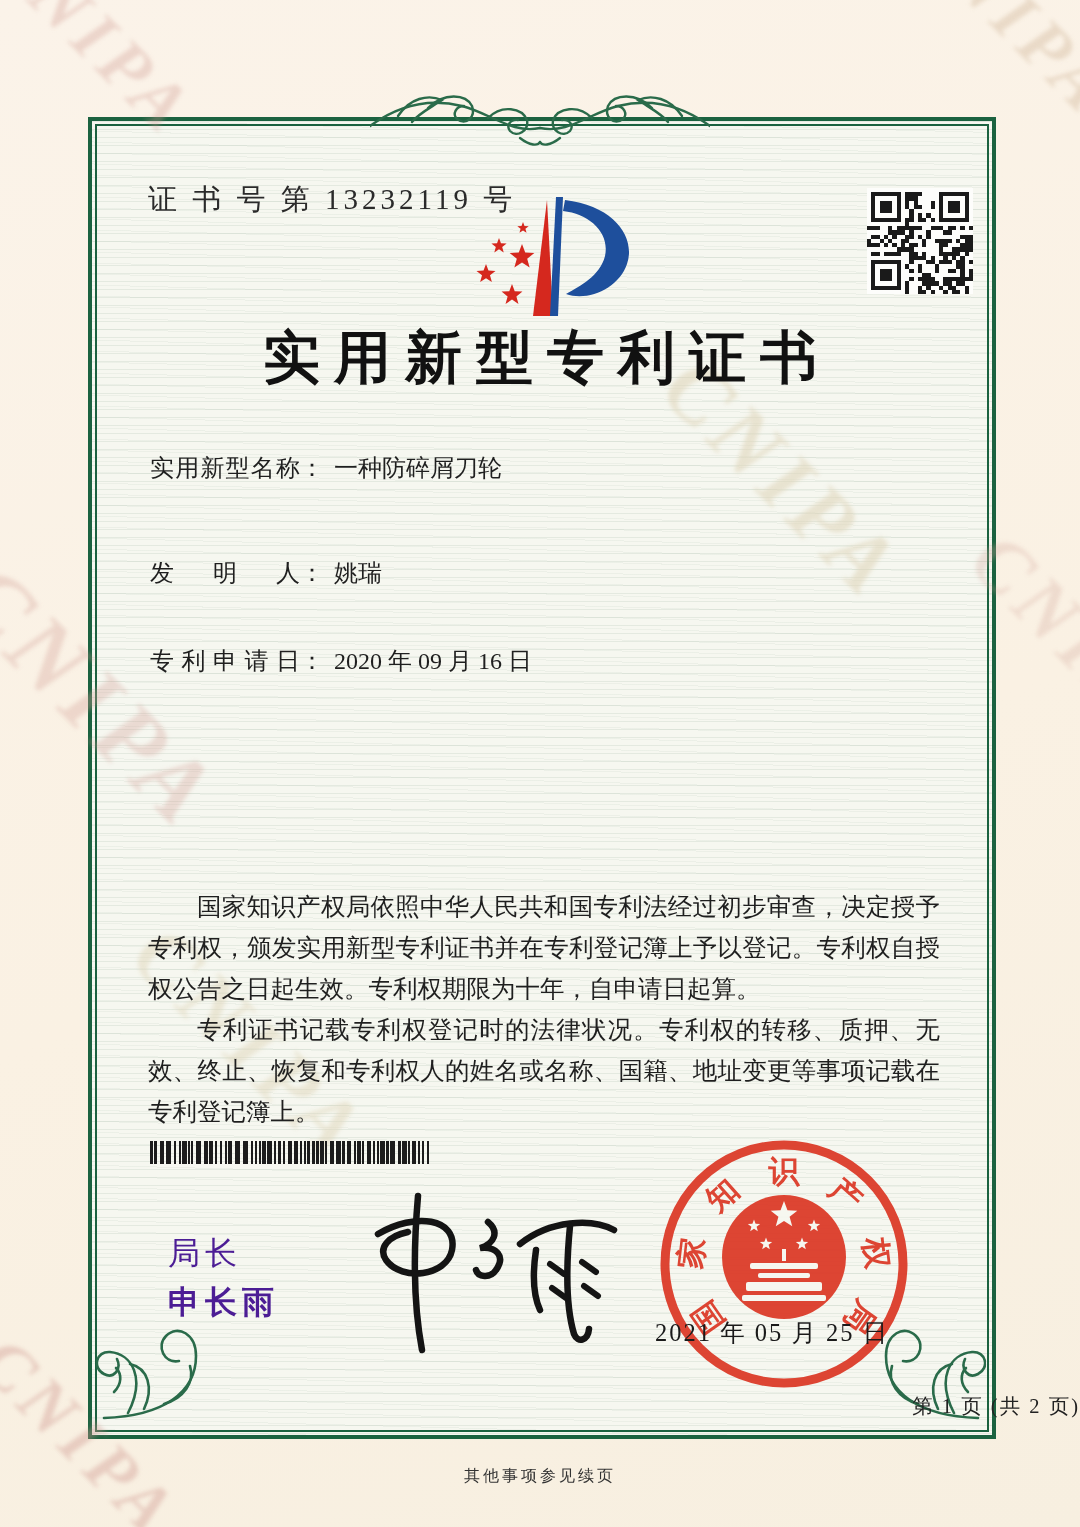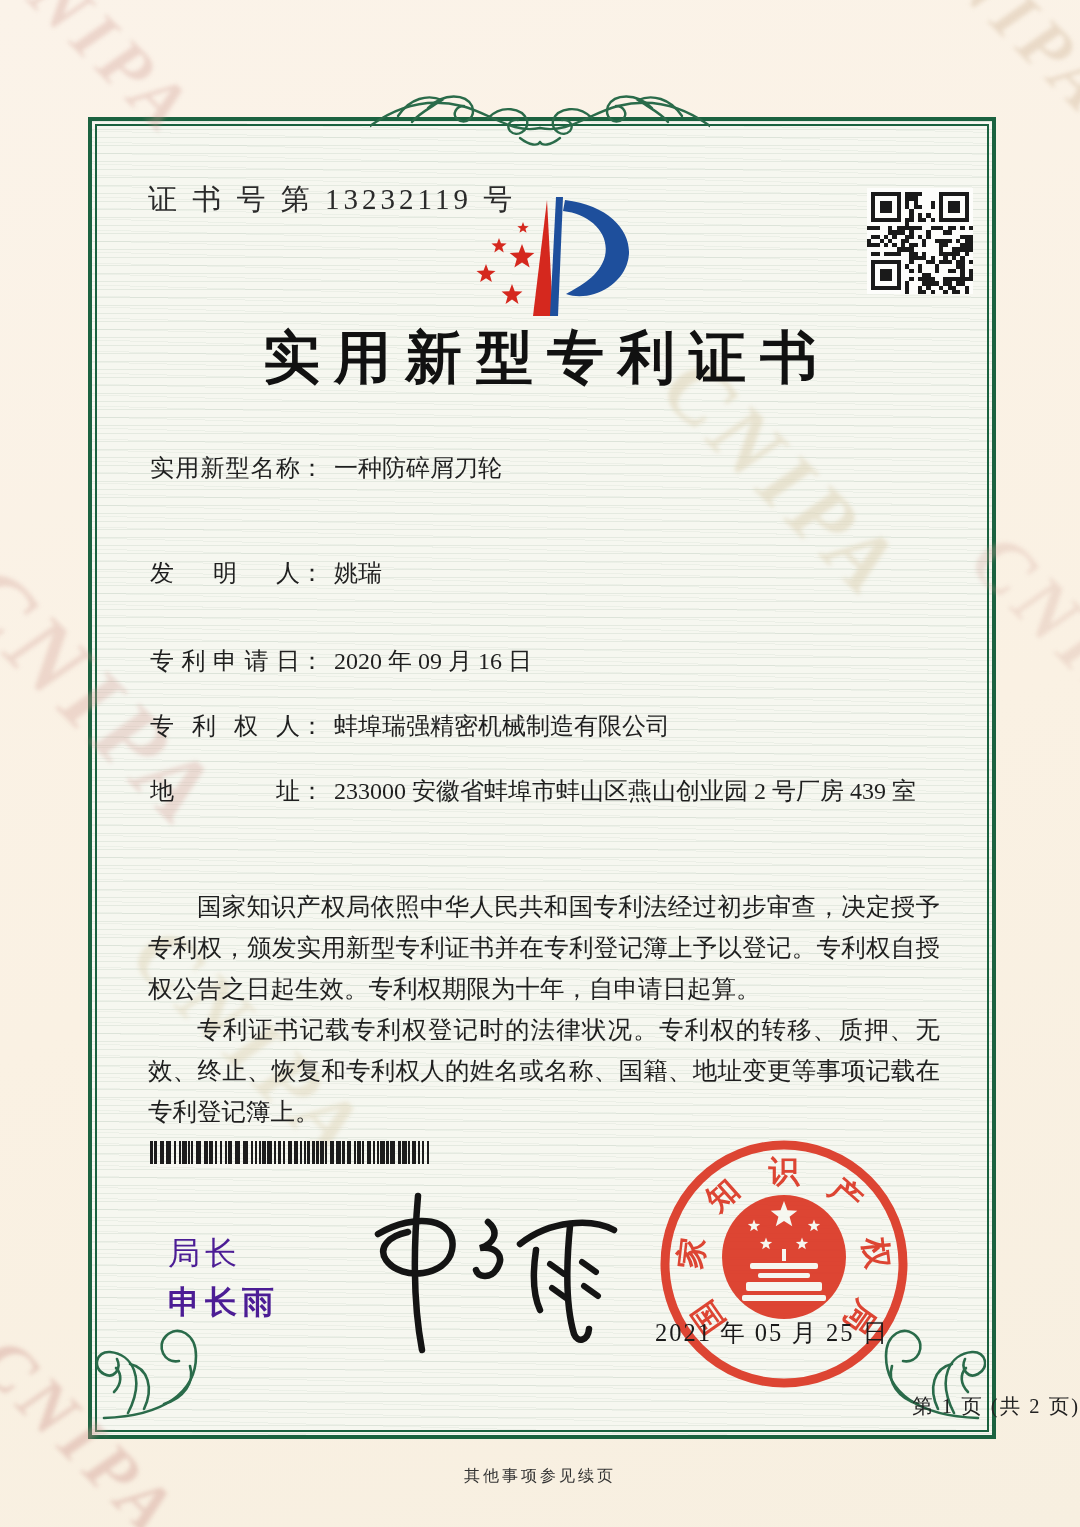--- a/index.html
+++ b/index.html
@@ -311,26 +311,20 @@
 
     <div class="f-row" style="top:452px;">
       <span class="f-label">实用新型名称</span><span class="colon">：</span><span class="f-value">一种防碎屑刀轮</span>
     </div>
     <div class="f-row" style="top:517px;margin-top:40px;">
       <span class="f-label">发明人</span><span class="colon">：</span><span class="f-value">姚瑞</span>
     </div>
     <div class="f-row" style="top:645px;">
       <span class="f-label">专利申请日</span><span class="colon">：</span><span class="f-value">2020 年 09 月 16 日</span>
     </div>
-    <div class="f-row" style="top:710px;">
-      <span class="f-label">专利权人</span><span class="colon">：</span><span class="f-value">蚌埠瑞强精密机械制造有限公司</span>
-    </div>
-    <div class="f-row" style="top:775px;">
-      <span class="f-label">地址</span><span class="colon">：</span><span class="f-value">233000 安徽省蚌埠市蚌山区燕山创业园 2 号厂房 439 室</span>
-    </div>
 
 
     <div class="paras">
       <p>国家知识产权局依照中华人民共和国专利法经过初步审查，决定授予专利权，颁发实用新型专利证书并在专利登记簿上予以登记。专利权自授权公告之日起生效。专利权期限为十年，自申请日起算。</p>
       <p>专利证书记载专利权登记时的法律状况。专利权的转移、质押、无效、终止、恢复和专利权人的姓名或名称、国籍、地址变更等事项记载在专利登记簿上。</p>
     </div>
 
     <div class="barcode">
       <svg id="barcode-svg" width="283" height="23" viewBox="0 0 283 23" shape-rendering="crispEdges">
           <rect x="0" y="0" width="3" height="23" fill="#1c1c1c"></rect>

